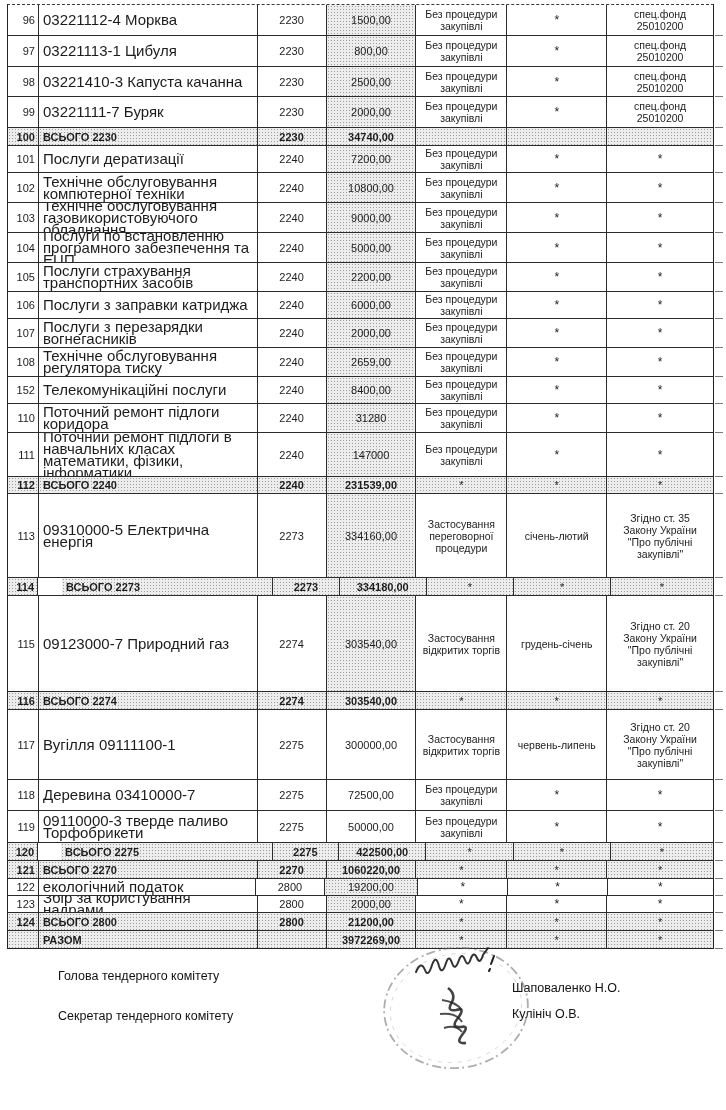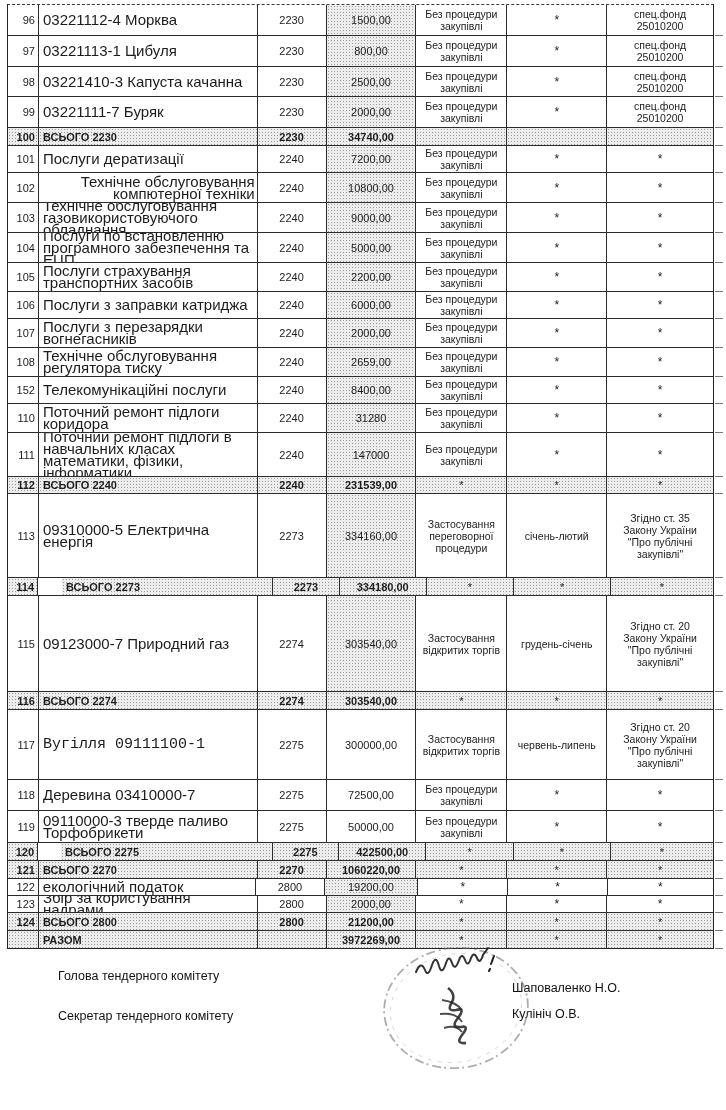--- a/index.html
+++ b/index.html
@@ -90,21 +90,21 @@
         <div class="cell c1" style="width: 219px;">Послуги дератизації</div>
         <div class="cell c2" style="width: 69px;">2240</div>
         <div class="cell c3 shade" style="width: 90px;">7200,00</div>
         <div class="cell c4" style="width: 91px;">Без процедури
 закупівлі</div>
         <div class="cell c5 ast" style="width: 100px;">*</div>
         <div class="cell c6 ast" style="width: 106px;">*</div>
       </div>
       <div class="trow item" style="height: 30px;">
         <div class="cell c0" style="width: 31px;">102</div>
-        <div class="cell c1" style="width: 219px; text-align: right;">Технічне обслуговування компютерної техніки</div>
+        <div class="cell c1" style="width: 219px;">Технічне обслуговування компютерної техніки</div>
         <div class="cell c2" style="width: 69px;">2240</div>
         <div class="cell c3 shade" style="width: 90px;">10800,00</div>
         <div class="cell c4" style="width: 91px;">Без процедури
 закупівлі</div>
         <div class="cell c5 ast" style="width: 100px;">*</div>
         <div class="cell c6 ast" style="width: 106px;">*</div>
       </div>
       <div class="trow item" style="height: 30px;">
         <div class="cell c0" style="width: 31px;">103</div>
         <div class="cell c1" style="width: 219px;">Технічне обслуговування газовикористовуючого обладнання</div>
@@ -244,21 +244,21 @@
         <div class="cell c0 shade" style="width: 31px;">116</div>
         <div class="cell c1 shade" style="width: 219px;">ВСЬОГО 2274</div>
         <div class="cell c2 shade" style="width: 69px;">2274</div>
         <div class="cell c3 shade" style="width: 90px;">303540,00</div>
         <div class="cell c4 shade ast" style="width: 91px;">*</div>
         <div class="cell c5 shade ast" style="width: 100px;">*</div>
         <div class="cell c6 shade ast" style="width: 106px;">*</div>
       </div>
       <div class="trow item" style="height: 70px;">
         <div class="cell c0" style="width: 31px;">117</div>
-        <div class="cell c1" style="width: 219px; font-family: Liberation Mono, monospace;">Вугілля 09111100-1</div>
+        <div class="cell c1" style="width: 219px;">Вугілля 09111100-1</div>
         <div class="cell c2" style="width: 69px;">2275</div>
         <div class="cell c3" style="width: 90px;">300000,00</div>
         <div class="cell c4" style="width: 91px;">Застосування
 відкритих торгів</div>
         <div class="cell c5" style="width: 100px;">червень-липень</div>
         <div class="cell c6" style="width: 106px;">Згідно ст. 20
 Закону України
 "Про публічні
 закупівлі"</div>
       </div>

